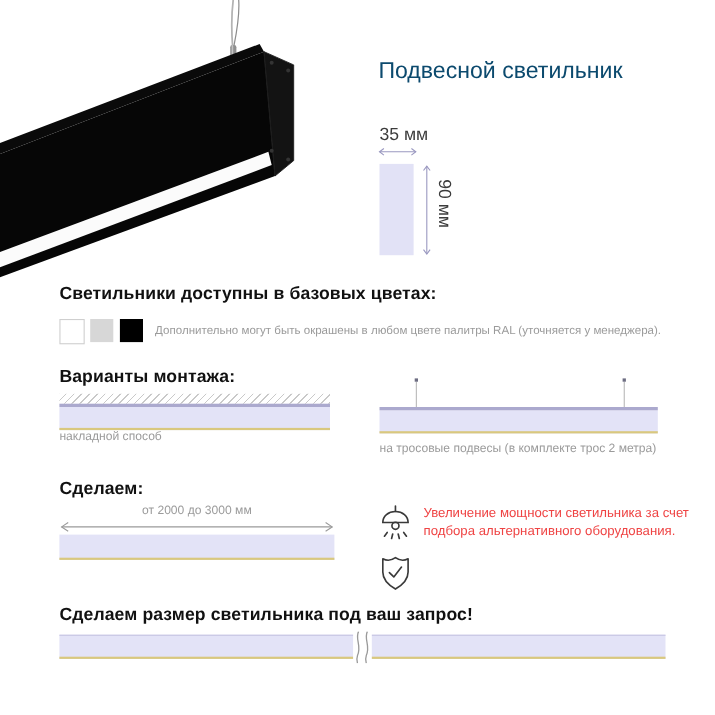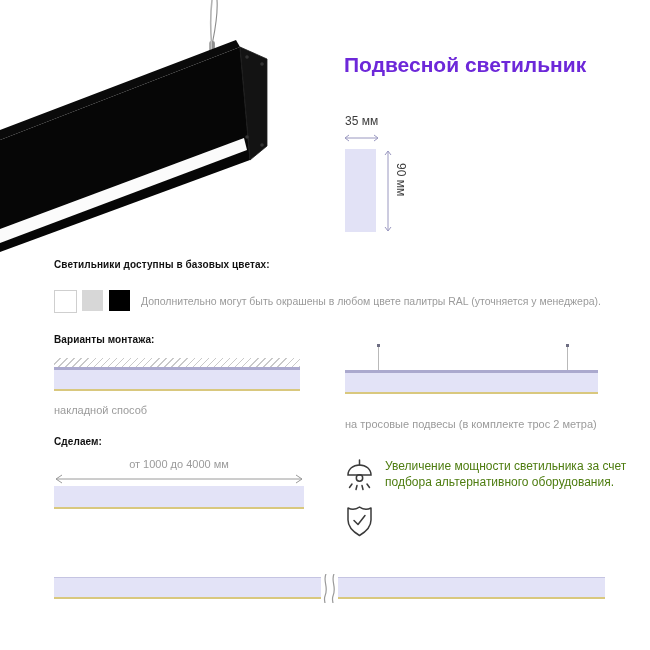--- a/index.html
+++ b/index.html
@@ -1,29 +1,29 @@
 <!DOCTYPE html>
 <html><head>
 <meta charset="utf-8">
 <style>
   html,body{margin:0;padding:0;background:#fff;}
   #canvas{position:relative;width:650px;height:650px;background:#fff;overflow:hidden;
           font-family:"Liberation Sans",sans-serif;}
   .abs{position:absolute;}
-  .h-bold{font-weight:700;font-size:10px;color:#111;letter-spacing:.1px;}
+  .h-bold{font-weight:700;font-size:16px;color:#111;letter-spacing:.1px;}
   .gray-sm{font-size:11px;color:#9b9b9b;}
-  .title{font-size:21px;line-height:29px;color:#6d28d9;font-weight:700;}
-  .dim-label{font-size:12px;color:#3c3c3c;}
+  .title{font-size:21px;line-height:29px;color:#0c4a6e;font-weight:400;}
+  .dim-label{font-size:16px;color:#3c3c3c;}
   .vert{writing-mode:vertical-rl;}
   .bar{background:#e3e3f7;border-bottom:2px solid #d9c87e;}
   .bar-topline{background:#aba9ce;height:3px;}
   .hatch{height:9px;background:repeating-linear-gradient(135deg,transparent 0 4px,#c9c9c9 4px 5px);}
   .swatch{width:21px;height:21px;display:inline-block;}
   .swatch.first{border:1px solid #cfcfcf;}
-  .feat-text{font-size:12px;line-height:15.5px;color:#4d7c0f;}
+  .feat-text{font-size:12px;line-height:15.5px;color:#ef4444;}
   .wire{position:absolute;width:1px;background:#b9b9b9;top:-23px;height:23px;}
   .wire:before{content:"";position:absolute;top:-3px;left:-1px;width:3px;height:3px;background:#6d6d82;}
   svg{display:block;}
 </style>
 </head>
 <body>
 
 <div id="canvas">
 
   <svg class="abs" style="left:0;top:0" width="330" height="260" viewBox="0 0 330 260">
@@ -69,34 +69,34 @@
   <div class="abs swatch" style="left: 82px; top: 290px; background-color: rgb(215, 215, 215);"></div>
   <div class="abs swatch" style="left: 109px; top: 290px; background-color: rgb(0, 0, 0);"></div>
   <div class="abs h-bold" style="left:54px;top:334px">Варианты монтажа:</div>
 
   <div class="abs gray-sm" style="left:141px;top:295px;width:485px;font-size:10.5px">Дополнительно могут быть окрашены в любом цвете палитры RAL (уточняется у менеджера).</div>
 
   <div class="abs" style="left:54px;top:358px;width:246px">
     <div class="hatch"></div>
     <div class="bar-topline"></div>
     <div class="bar" style="height:19px"></div>
-    <div class="gray-sm" style="margin-top:13px">накладной способ</div>
+    <div class="gray-sm" style="margin-top:0">накладной способ</div>
   </div>
 
   <div class="abs" style="left:345px;top:370px;width:253px">
     <div class="bar-topline" style="position:relative">
       <span class="wire" style="left:33px"></span>
       <span class="wire" style="left:222px"></span>
     </div>
     <div class="bar" style="height:19px"></div>
-    <div class="gray-sm" style="margin-top:24px">на тросовые подвесы (в комплекте трос 2 метра)</div>
+    <div class="gray-sm" style="margin-top:8px">на тросовые подвесы (в комплекте трос 2 метра)</div>
   </div>
 
   <div class="abs h-bold" style="left:54px;top:436px">Сделаем:</div>
-  <div class="abs gray-sm" style="left:54px;top:458px;width:250px;text-align:center">от 1000 до 4000 мм</div>
+  <div class="abs gray-sm" style="left:54px;top:458px;width:250px;text-align:center">от 2000 до 3000 мм</div>
   <svg class="abs" style="left:54px;top:473px" width="250" height="12" viewBox="0 0 250 12">
     <line x1="2" y1="6" x2="248" y2="6" stroke="#9a9a9a" stroke-width="1"></line>
     <polyline points="8,2 2,6 8,10" fill="none" stroke="#9a9a9a" stroke-width="1"></polyline>
     <polyline points="242,2 248,6 242,10" fill="none" stroke="#9a9a9a" stroke-width="1"></polyline>
   </svg>
   <div class="abs bar" style="left:54px;top:486px;width:250px;height:21px"></div>
 
 
   <svg class="abs" style="left:343px;top:458px" width="33" height="35" viewBox="0 0 33 35">
     <g fill="none" stroke="#3a3a3a" stroke-width="1.5" stroke-linecap="round">
@@ -109,20 +109,21 @@
       <line x1="24" y1="26" x2="26.5" y2="29.5"></line>
     </g>
   </svg>
   <div class="abs feat-text" style="left:385px;top:459px;width:242px">Увеличение мощности светильника за счет подбора альтернативного оборудования.</div>
 
   <svg class="abs" style="left:344px;top:503px" width="31" height="35" viewBox="0 0 31 35">
     <path d="M15.5,4 C12,6.5 7.5,6.8 4,5 L4,17 C4,24.5 9.5,29 15.5,32.5 C21.5,29 27,24.5 27,17 L27,5 C23.5,6.8 19,6.5 15.5,4 Z" fill="none" stroke="#3a3a3a" stroke-width="1.5" stroke-linejoin="round"></path>
     <polyline points="10,17.5 14,21.5 21,12.5" fill="none" stroke="#3a3a3a" stroke-width="1.5" stroke-linecap="round" stroke-linejoin="round"></polyline>
   </svg>
 
+  <div class="abs h-bold" style="left:54px;top:551px">Сделаем размер светильника под ваш запрос!</div>
   <div class="abs bar" style="left:54px;top:577px;width:551px;height:19px;border-top:1px solid #c5c4e2">
     <div style="position:absolute;left:267px;top:-4px;width:17px;height:29px;background:#fff">
       <svg width="17" height="29" viewBox="0 0 17 29">
         <path d="M5,0 C1.5,7 8,13 4,22 C3,24.5 3.5,26.5 4,29" fill="none" stroke="#9a9a9a" stroke-width="1.2"></path>
         <path d="M13,0 C9.5,7 16,13 12,22 C11,24.5 11.5,26.5 12,29" fill="none" stroke="#9a9a9a" stroke-width="1.2"></path>
       </svg>
     </div>
   </div>
 
 </div>

